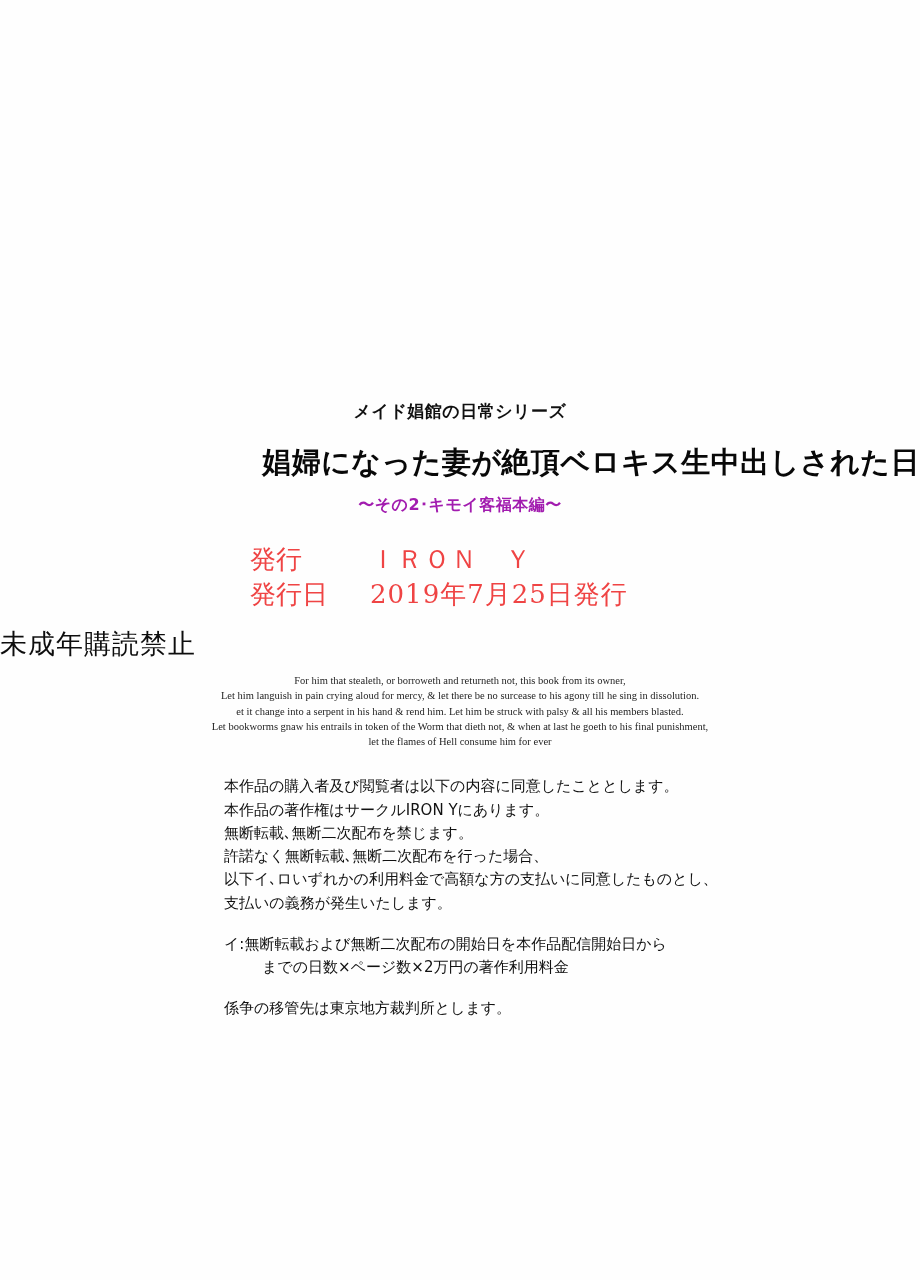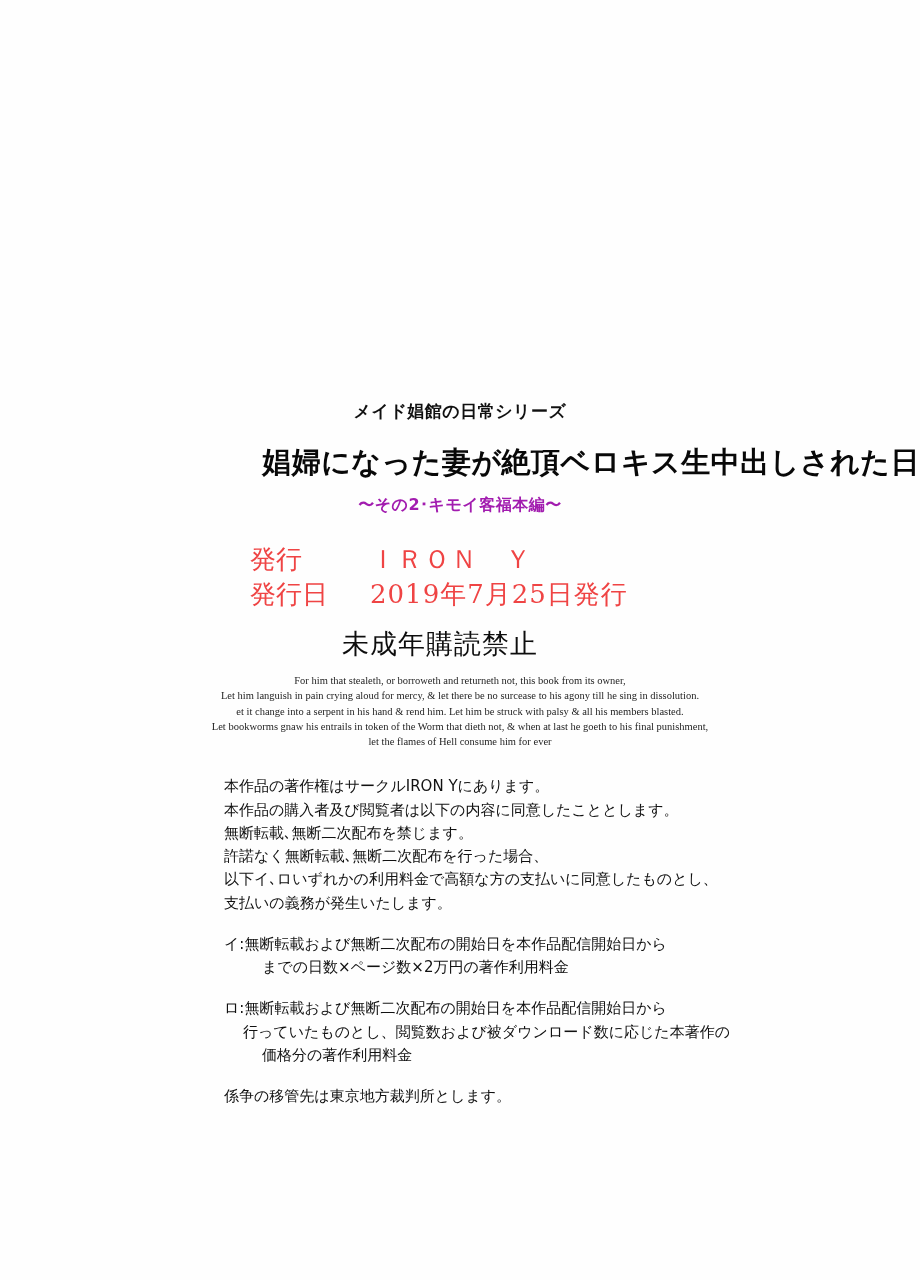--- a/index.html
+++ b/index.html
@@ -68,21 +68,21 @@
   }
   .imprint-label {
     min-width: 120px;
     display: inline-block;
   }
   .imprint-value {
     letter-spacing: 1px;
   }
 
   .warning {
-    text-align: center;
+    text-align: left;
     font-family: "DejaVu Serif", serif;
     font-size: 27px;
     margin-top: 14px;
     padding-right: 40px;
     letter-spacing: 1px;
     color: #0d0d0d;
   }
 
   .curse {
     margin-top: 11px;
@@ -147,38 +147,33 @@
       <div>For him that stealeth, or borroweth and returneth not, this book from its owner,</div>
       <div>Let him languish in pain crying aloud for mercy, &amp; let there be no surcease to his agony till he sing in dissolution.</div>
       <div>et it change into a serpent in his hand &amp; rend him. Let him be struck with palsy &amp; all his members blasted.</div>
       <div>Let bookworms gnaw his entrails in token of the Worm that dieth not, &amp; when at last he goeth to his final punishment,</div>
       <div>let the flames of Hell consume him for ever</div>
     </div>
 
     <div class="legal">
 
       <div class="block">
+        <p>本作品の購入者及び閲覧者は以下の内容に同意したこととします。</p>
         <p>本作品の著作権はサークルIRON Yにあります。</p>
-        <p>本作品の購入者及び閲覧者は以下の内容に同意したこととします。</p>
         <p>無断転載､無断二次配布を禁じます。</p>
         <p>許諾なく無断転載､無断二次配布を行った場合、</p>
         <p>以下イ､ロいずれかの利用料金で高額な方の支払いに同意したものとし、</p>
         <p>支払いの義務が発生いたします。</p>
       </div>
 
       <div class="block">
         <p>イ:無断転載および無断二次配布の開始日を本作品配信開始日から</p>
         <p class="indent-2">までの日数×ページ数×2万円の著作利用料金</p>
       </div>
 
-      <div class="block">
-        <p>ロ:無断転載および無断二次配布の開始日を本作品配信開始日から</p>
-        <p class="indent-1">行っていたものとし、閲覧数および被ダウンロード数に応じた本著作の</p>
-        <p class="indent-2">価格分の著作利用料金</p>
-      </div>
 
       <div class="block last">
         <p>係争の移管先は東京地方裁判所とします。</p>
       </div>
 
     </div>
   </div>
 </div>
 
 </body></html>

